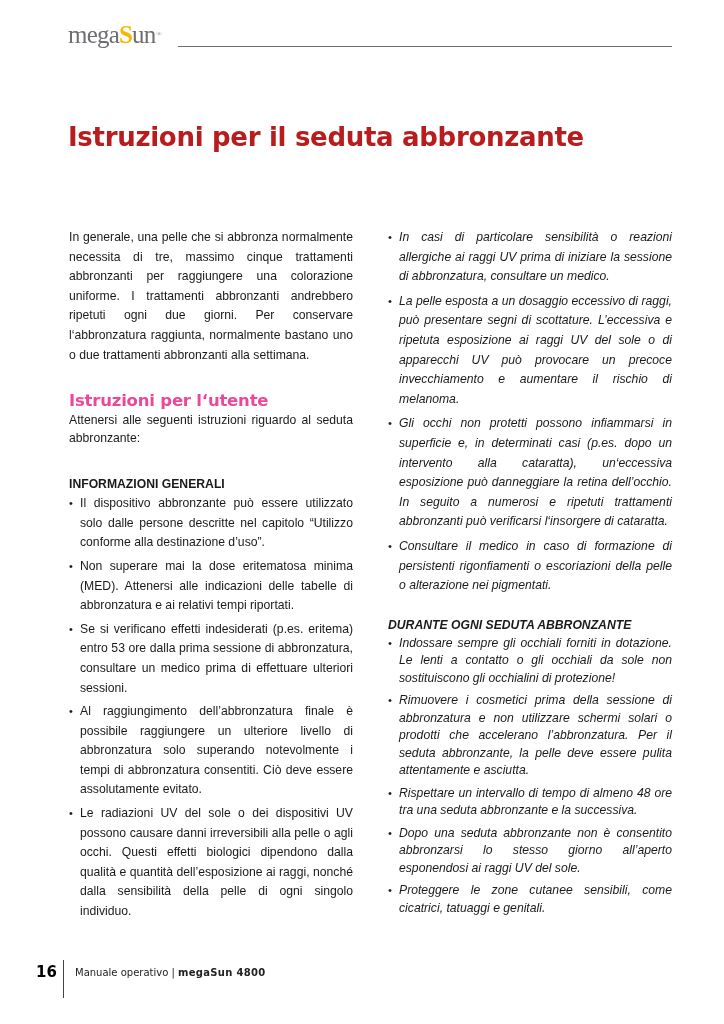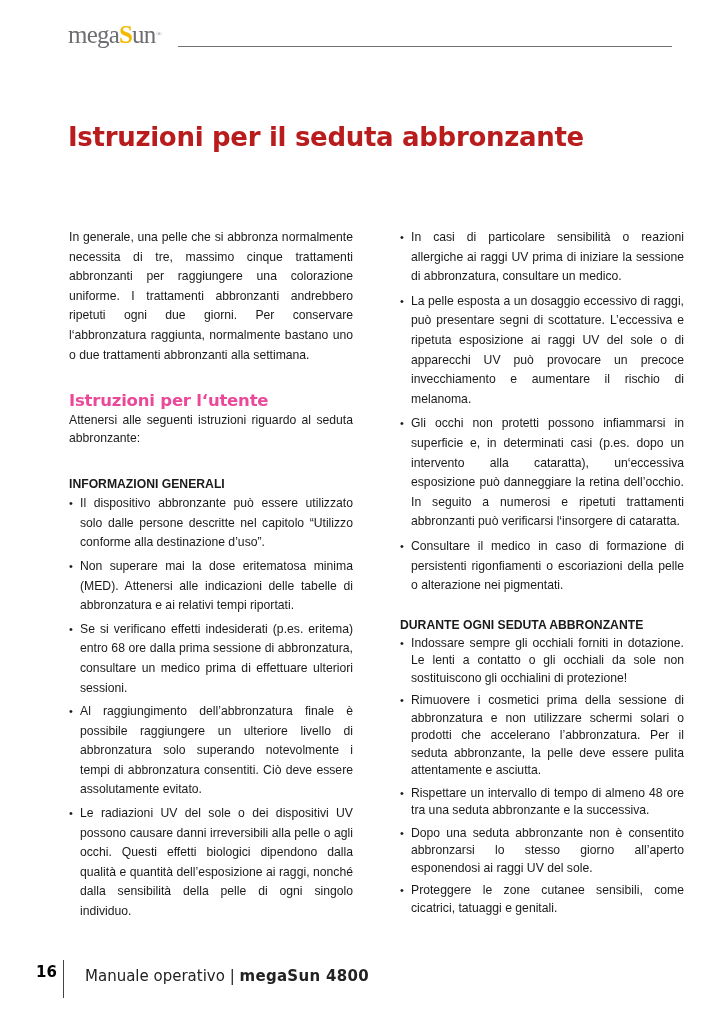--- a/index.html
+++ b/index.html
@@ -10,59 +10,59 @@
           font-size: 25px; letter-spacing: -0.8px; color: #6d6e71; line-height: 30px; }
   .logo .s { color: #f5b800; font-weight: bold; }
   .logo .reg { position: absolute; right: -6px; top: -1px; font-size: 7px; color: #888; letter-spacing: 0; }
   .header-rule { position: absolute; left: 178px; top: 46px; width: 494px; height: 1px; background: #707070; }
 
   .page-title { position: absolute; left: 68px; top: 122px; margin: 0; font-family: "DejaVu Sans", sans-serif;
                 font-weight: bold; font-size: 26px; color: #b91c1c; letter-spacing: -0.3px; }
 
   .col { position: absolute; top: 208px; width: 284px; font-size: 12.2px; line-height: 19.6px; margin-top: 20px; }
   .col.left { left: 69px; }
-  .col.right { left: 400px; }
+  .col.right { left: 388px; font-style: italic; }
 
   p.intro { margin: 0; text-align: justify; }
   .section-heading { margin: 26px 0 0 0; font-family: "DejaVu Sans", sans-serif; font-weight: bold;
                      font-size: 16.5px; color: #ec4899; line-height: 20px; letter-spacing: -0.2px; }
   .section-intro { margin: 0; text-align: justify; line-height: 18px; }
   .sub-heading { margin: 28px 0 1px 0; font-weight: bold; font-size: 12.2px; line-height: 18px; }
   .right .sub-heading { margin-top: 20px; }
 
   ul.bullets { list-style: none; margin: 0; padding: 0; }
   ul.bullets li { position: relative; padding-left: 11px; text-align: justify; margin-bottom: 4px; }
   ul.bullets li::before { content: "•"; position: absolute; left: 0; top: 0; font-size: 11px; }
   .right ul.bullets li { margin-bottom: 5px; }
   .right ul.bullets.tight li { line-height: 17.5px; }
 
   .footer-num { position: absolute; left: 36px; top: 963px; font-family: "DejaVu Sans", sans-serif;
                 font-weight: bold; font-size: 15px; color: #000000; }
   .footer-divider { position: absolute; left: 63px; top: 960px; width: 1px; height: 38px; background: #444; }
-  .footer-text { position: absolute; left: 76px; top: 967px; font-family: "DejaVu Sans", sans-serif;
-                 font-size: 15px; color: #222; padding-left: 9px; }
+  .footer-text { position: absolute; left: 66px; top: 967px; font-family: "DejaVu Sans", sans-serif;
+                 font-size: 10px; color: #222; padding-left: 9px; }
   .footer-text b { font-weight: bold; letter-spacing: 0.3px; }
 </style>
 </head>
 <body>
 
 <div class="logo"><span>mega</span><span class="s">S</span><span>un</span><span class="reg">®</span></div>
 <div class="header-rule"></div>
 
 <h1 class="page-title">Istruzioni per il seduta abbronzante</h1>
 
 <div class="col left">
   <p class="intro">In generale, una pelle che si abbronza normalmente necessita di tre, massimo cinque trattamenti abbronzanti per raggiungere una colorazione uniforme. I trattamenti abbronzanti andrebbero ripetuti ogni due giorni. Per conservare l‘abbronzatura raggiunta, normalmente bastano uno o due trattamenti abbronzanti alla settimana.</p>
   <h2 class="section-heading">Istruzioni per l‘utente</h2>
   <p class="section-intro">Attenersi alle seguenti istruzioni riguardo al seduta abbronzante:</p>
   <h3 class="sub-heading">INFORMAZIONI GENERALI</h3>
   <ul class="bullets">
     <li>Il dispositivo abbronzante può essere utilizzato solo dalle persone descritte nel capitolo “Utilizzo conforme alla destinazione d’uso”.</li>
     <li>Non superare mai la dose eritematosa minima (MED). Attenersi alle indicazioni delle tabelle di abbronzatura e ai relativi tempi riportati.</li>
-    <li>Se si verificano effetti indesiderati (p.es. eritema) entro 68 ore dalla prima sessione di abbronzatura, consultare un medico prima di effettuare ulteriori sessioni.</li>
+    <li>Se si verificano effetti indesiderati (p.es. eritema) entro 53 ore dalla prima sessione di abbronzatura, consultare un medico prima di effettuare ulteriori sessioni.</li>
     <li>Al raggiungimento dell’abbronzatura finale è possibile raggiungere un ulteriore livello di abbronzatura solo superando notevolmente i tempi di abbronzatura consentiti. Ciò deve essere assolutamente evitato.</li>
     <li>Le radiazioni UV del sole o dei dispositivi UV possono causare danni irreversibili alla pelle o agli occhi. Questi effetti biologici dipendono dalla qualità e quantità dell’esposizione ai raggi, nonché dalla sensibilità della pelle di ogni singolo individuo.</li>
   </ul>
 </div>
 
 <div class="col right">
   <ul class="bullets">
     <li>In  casi di particolare sensibilità o reazioni allergiche ai raggi  UV prima di iniziare la sessione di abbronzatura, consultare un medico.</li>
     <li>La pelle esposta a un dosaggio eccessivo di raggi, può presentare segni di scottature. L’eccessiva e ripetuta esposizione ai raggi UV del sole o di apparecchi UV può provocare un precoce invecchiamento e aumentare il rischio di melanoma.</li>
     <li>Gli occhi non protetti possono infiammarsi in superficie e, in determinati casi (p.es. dopo un intervento alla cataratta), un‘eccessiva esposizione può danneggiare la retina dell’occhio. In seguito a numerosi e ripetuti trattamenti abbronzanti può verificarsi l‘insorgere di cataratta.</li>

